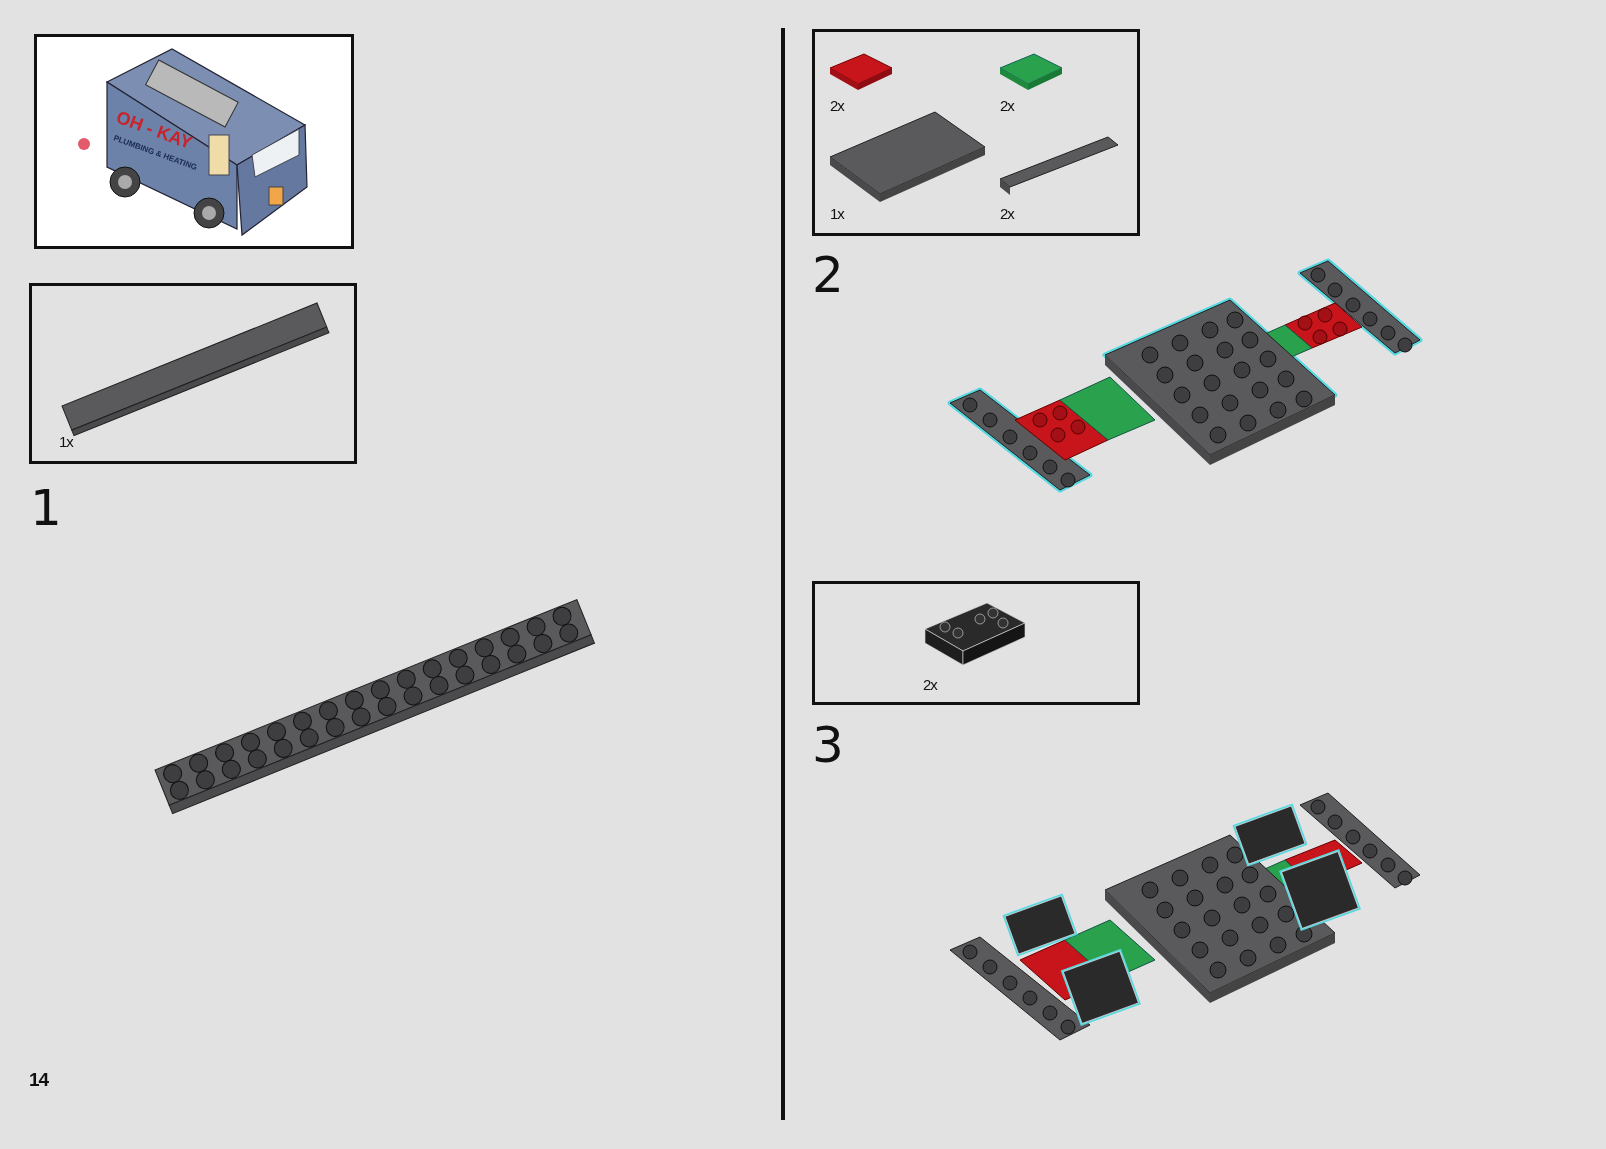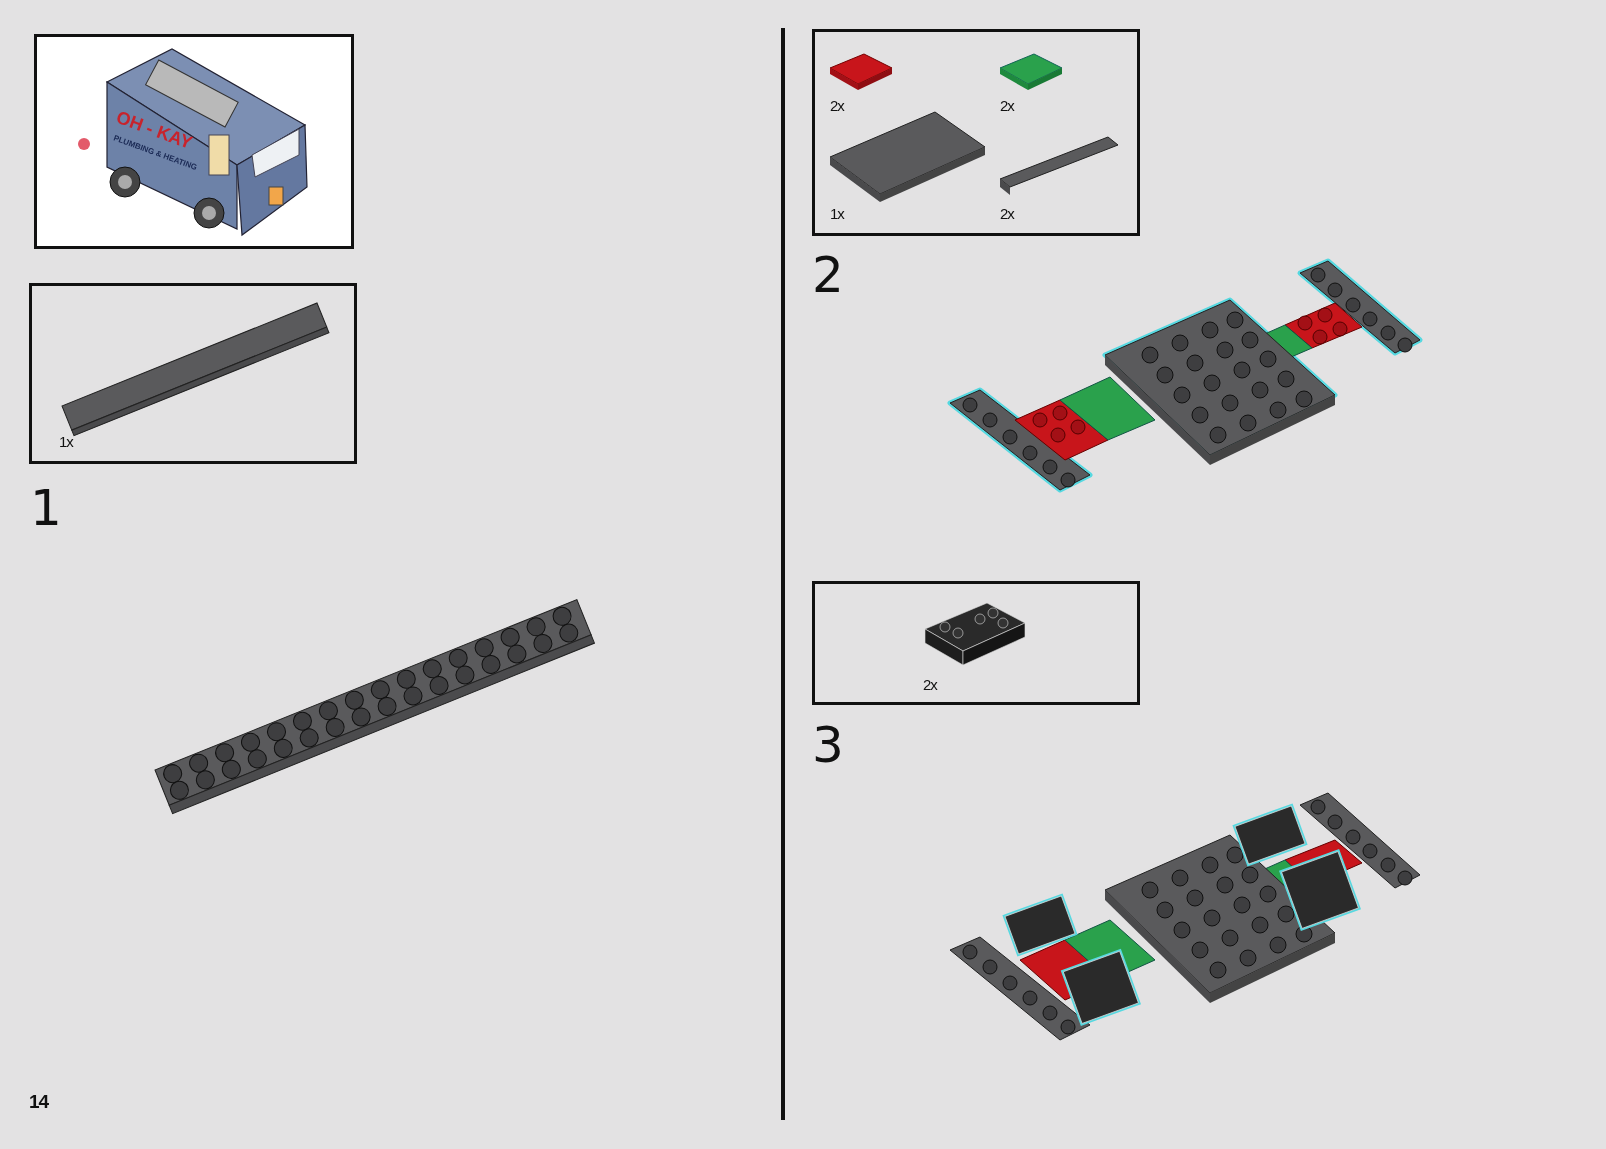--- a/index.html
+++ b/index.html
@@ -82,21 +82,21 @@
         <circle cx="295" cy="28" r="9"></circle>
         <circle cx="323" cy="28" r="9"></circle>
         <circle cx="351" cy="28" r="9"></circle>
         <circle cx="379" cy="28" r="9"></circle>
         <circle cx="407" cy="28" r="9"></circle>
         <circle cx="435" cy="28" r="9"></circle>
     </g>
   </g>
 </svg>
 
-<div class="page-num" style="left:29px;top:1091px;">14</div>
+<div class="page-num" style="left:29px;top:1069px;">14</div>
 
 <div class="divider"></div>
 
 <div class="box" style="left:812px;top:29px;width:328px;height:207px;">
   <svg style="left:15px;top:18px;" width="65" height="40" viewBox="0 0 65 40">
     <polygon points="0,18 34,4 62,18 28,34" fill="#c8151b" stroke="#700"></polygon>
     <polygon points="0,18 28,34 28,40 0,24" fill="#a31016"></polygon>
     <polygon points="28,34 62,18 62,24 28,40" fill="#8f0d12"></polygon>
   </svg>
   <div class="qty" style="left:15px;top:65px;">2x</div>

